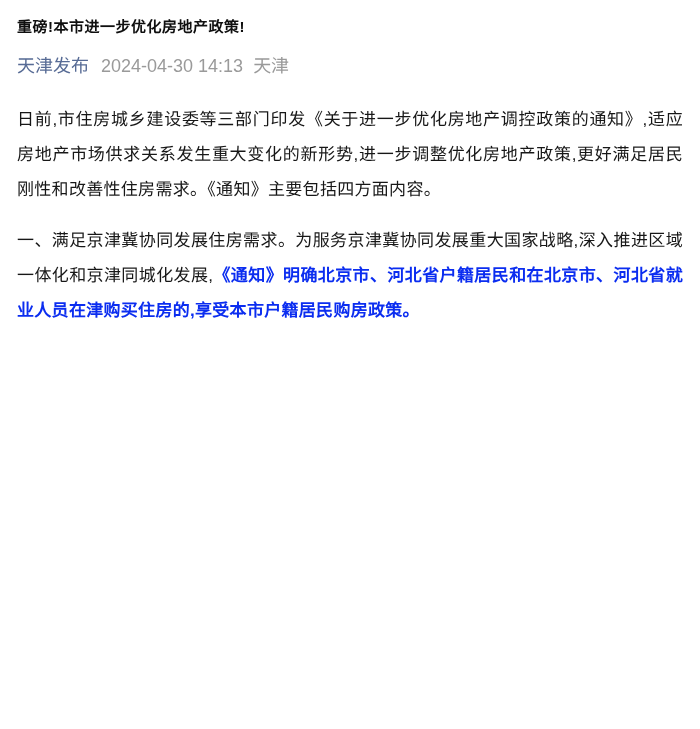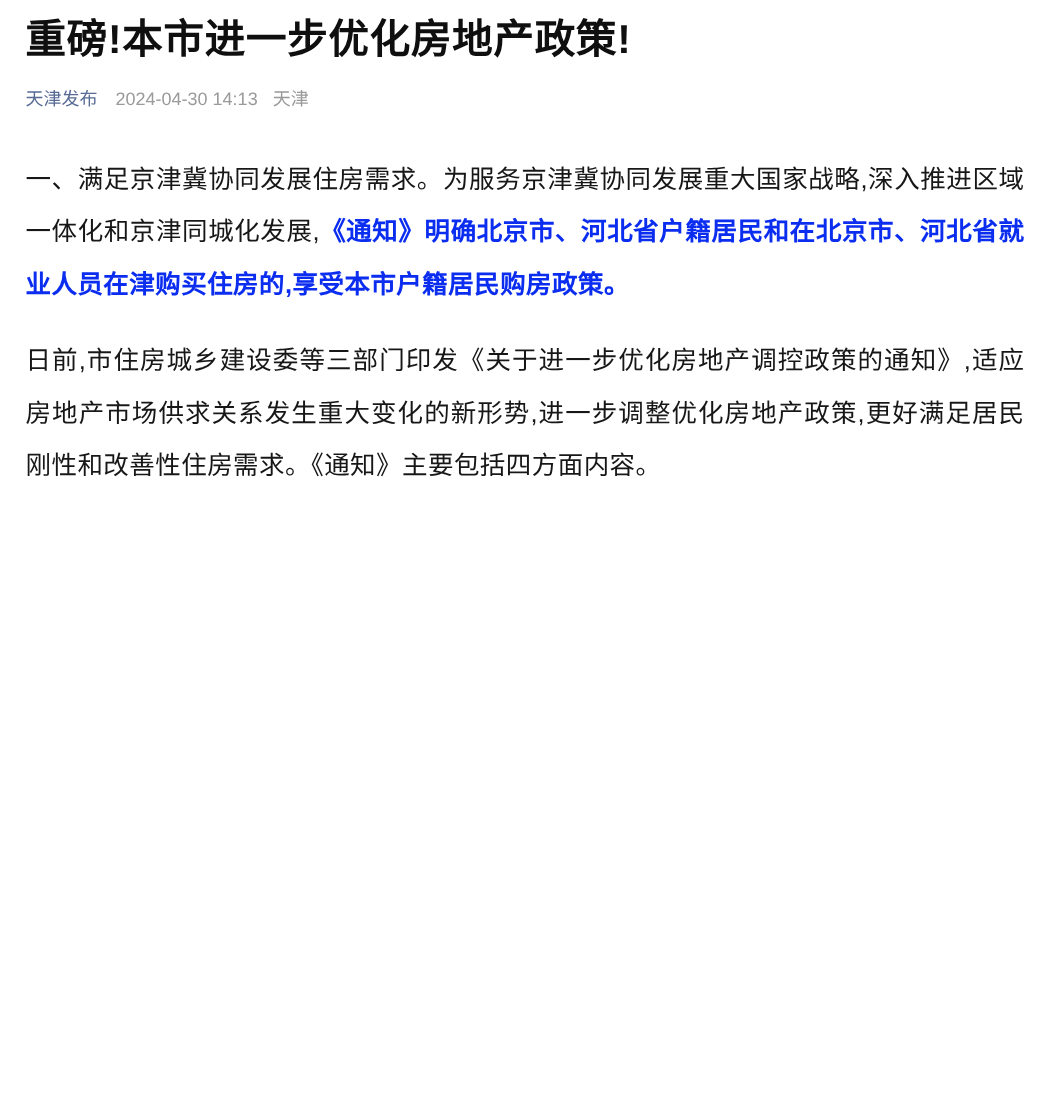--- a/index.html
+++ b/index.html
@@ -19,29 +19,29 @@
     font-family: "Liberation Sans", "DejaVu Sans", sans-serif;
   }
   .page {
     width: 700px;
     min-height: 729px;
     padding: 11px 17px 10px 17px;
     background: var(--page-bg);
   }
   .title {
     margin: 0 0 14px 0;
-    font-size: 27px;
+    font-size: 15px;
     line-height: 31px;
     font-weight: 700;
     color: var(--title-black);
     letter-spacing: 0.5px;
   }
   .byline {
     margin: 0 0 25px 0;
-    font-size: 12px;
+    font-size: 18px;
     line-height: 21px;
     white-space: nowrap;
   }
   .account-name {
     color: var(--account-link);
     margin-right: 12px;
     cursor: pointer;
     text-decoration: none;
   }
   .publish-time {
@@ -70,16 +70,16 @@
 <body>
 
 <div class="page">
   <h1 class="title">重磅!本市进一步优化房地产政策!</h1>
 
   <div class="byline">
     <span class="account-name">天津发布</span><span class="publish-time">2024-04-30 14:13</span><span class="publish-location">天津</span>
   </div>
 
   <div class="article-body">
+      <p><span class="seg">日前,市住房城乡建设委等三部门印发《关于进一步优化房地产调控政策的通知》,适应房地产市场供求关系发生重大变化的新形势,进一步调整优化房地产政策,更好满足居民刚性和改善性住房需求。《通知》主要包括四方面内容。</span></p>
       <p><span class="seg">一、满足京津冀协同发展住房需求。为服务京津冀协同发展重大国家战略,深入推进区域一体化和京津同城化发展,</span><span class="seg em">《通知》明确北京市、河北省户籍居民和在北京市、河北省就业人员在津购买住房的,享受本市户籍居民购房政策。</span></p>
-      <p><span class="seg">日前,市住房城乡建设委等三部门印发《关于进一步优化房地产调控政策的通知》,适应房地产市场供求关系发生重大变化的新形势,进一步调整优化房地产政策,更好满足居民刚性和改善性住房需求。《通知》主要包括四方面内容。</span></p>
     </div>
 </div>
 
 </body></html>

